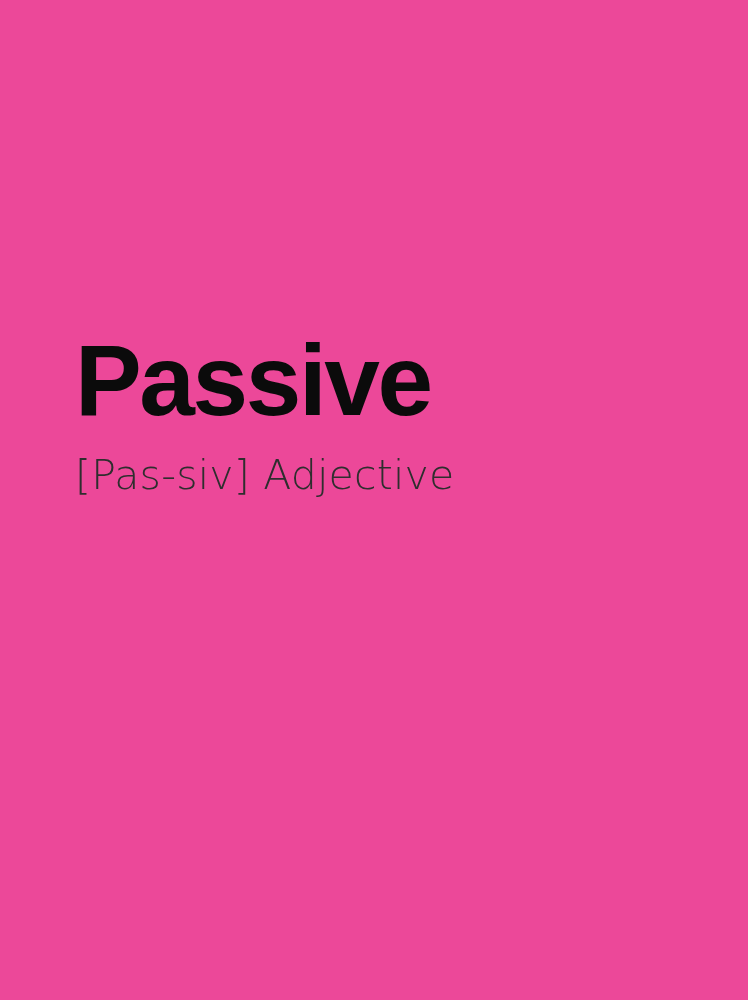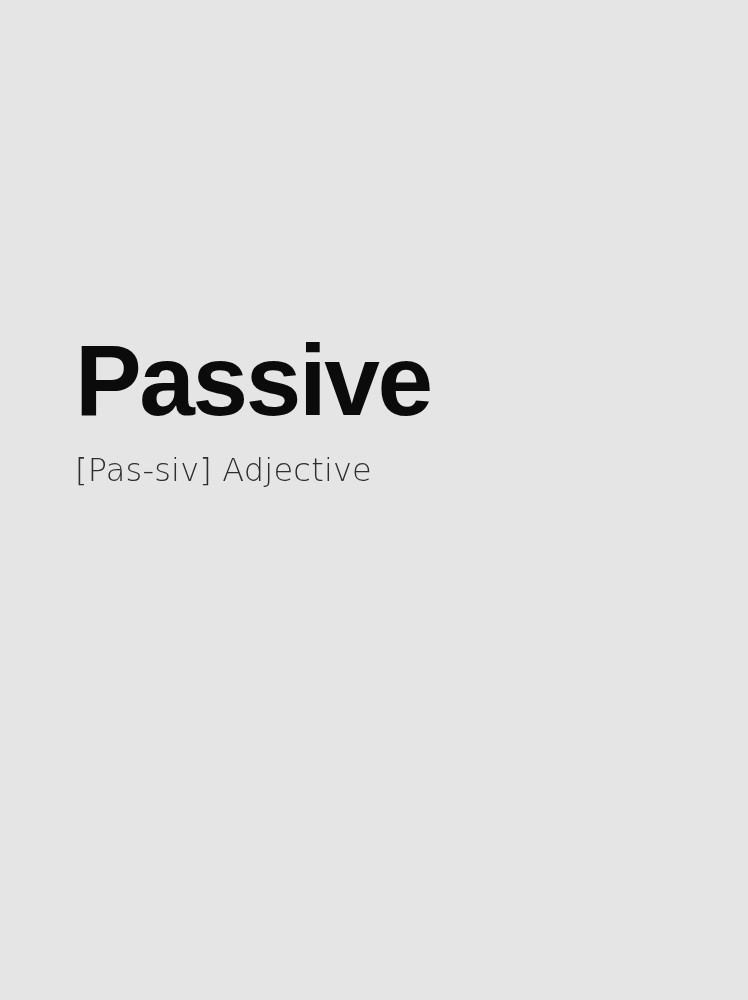--- a/index.html
+++ b/index.html
@@ -11,21 +11,21 @@
 
   body {
     font-family: "Liberation Sans", "DejaVu Sans", sans-serif;
     -webkit-font-smoothing: antialiased;
   }
 
   #poster {
     position: relative;
     width: 748px;
     height: 1000px;
-    background: #e5e5e5;
+    background: #ec4899;
     overflow: hidden;
     margin: 0 auto;
     text-decoration: underline;
   }
 
   .definition-block {
     position: absolute;
     left: 75px;
     top: 330px;
     width: 600px;
@@ -48,21 +48,21 @@
     margin: 0;
     padding: 0;
     margin-top: 23px;
     display: block;
     white-space: nowrap;
   }
 
   .pronunciation-text {
     font-family: "DejaVu Sans", "Liberation Sans", sans-serif;
     font-weight: 100;
-    font-size: 32px;
+    font-size: 41px;
     line-height: 1.12;
     letter-spacing: 0.2px;
     color: #2e2e2e;
     display: inline;
   }
 
   .definition-text {
     margin: 0;
     padding: 0;
     margin-top: 36px;

